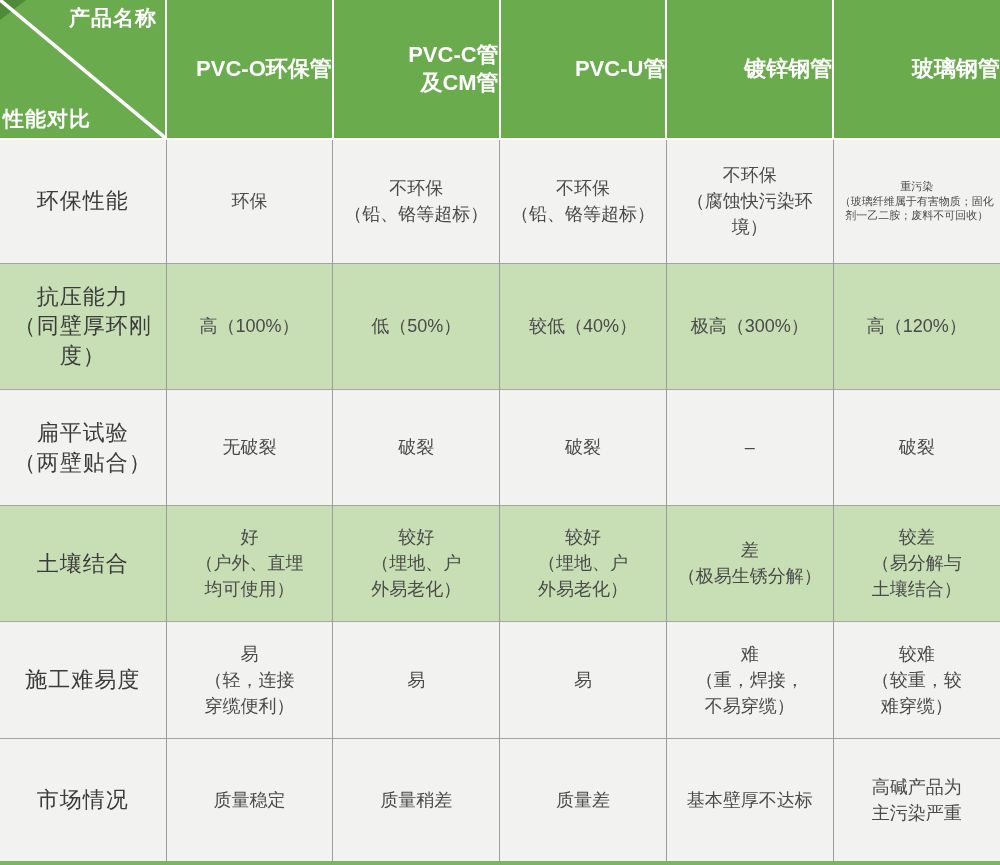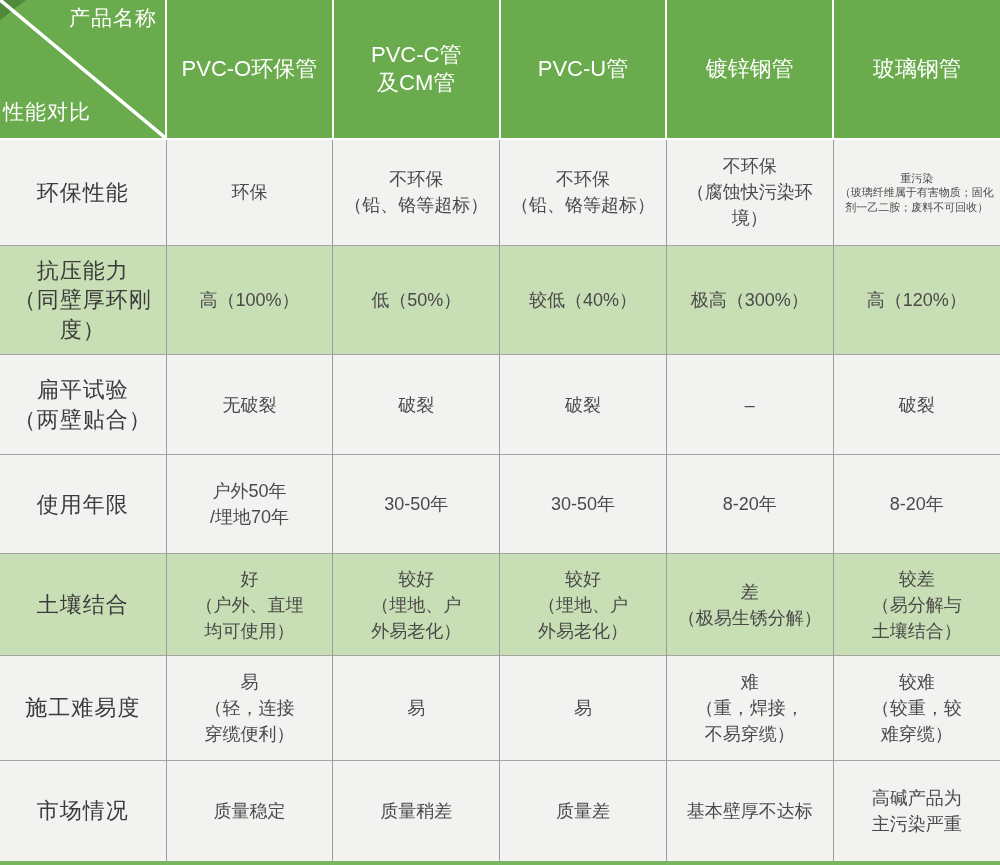--- a/index.html
+++ b/index.html
@@ -26,42 +26,42 @@
   }
   table{
     width:1000px;height:861px;
     border-collapse:collapse;table-layout:fixed;
   }
   col.head-col{width:166px;}
   
   thead th{
     background:var(--header-green);
     color:var(--header-text);
-    font-size:22px;font-weight:400;
-    text-align:center;vertical-align:middle;
+    font-size:22px;font-weight:700;
+    text-align:right;vertical-align:middle;
     border-left:2px solid #ffffff;
     border-bottom:2px solid #ffffff;
     white-space:pre-line;line-height:1.25;
     height:62px;padding:0;margin-top:48px;
   }
   thead th:first-child{border-left:none;}
   .corner{position:relative;padding:0;overflow:hidden;}
   .corner .diag{position:absolute;left:0;top:0;width:100%;height:100%;display:block;}
   .corner-fold{
     position:absolute;left:0;top:0;width:30px;height:22px;
     background:var(--corner-fold);
     -webkit-clip-path:polygon(0 0,26px 0,0 20px);
     clip-path:polygon(0 0,26px 0,0 20px);
   }
   .corner-top{
     position:absolute;top:5px;right:8px;
     font-size:21px;letter-spacing:1px;
   }
   .corner-bottom{
-    position:absolute;bottom:12px;left:3px;
+    position:absolute;bottom:5px;left:3px;
     font-size:21px;letter-spacing:1px;
   }
   
   tbody th,tbody td{
     white-space:pre-line;
     text-align:center;vertical-align:middle;
     border-left:1px solid var(--border-gray);
     border-top:1px solid var(--row-line);
     padding:2px 5px;
   }
@@ -148,29 +148,20 @@
           <td>高（120%）</td>
         </tr>
         <tr class="row-white">
           <th>扁平试验
 （两壁贴合）</th>
           <td>无破裂</td>
           <td>破裂</td>
           <td>破裂</td>
           <td>–</td>
           <td>破裂</td>
-        </tr>
-        <tr class="row-white">
-          <th>使用年限</th>
-          <td>户外50年
-/埋地70年</td>
-          <td>30-50年</td>
-          <td>30-50年</td>
-          <td>8-20年</td>
-          <td>8-20年</td>
         </tr>
         <tr class="row-green">
           <th>土壤结合</th>
           <td>好
 （户外、直埋
 均可使用）</td>
           <td>较好
 （埋地、户
 外易老化）</td>
           <td>较好

